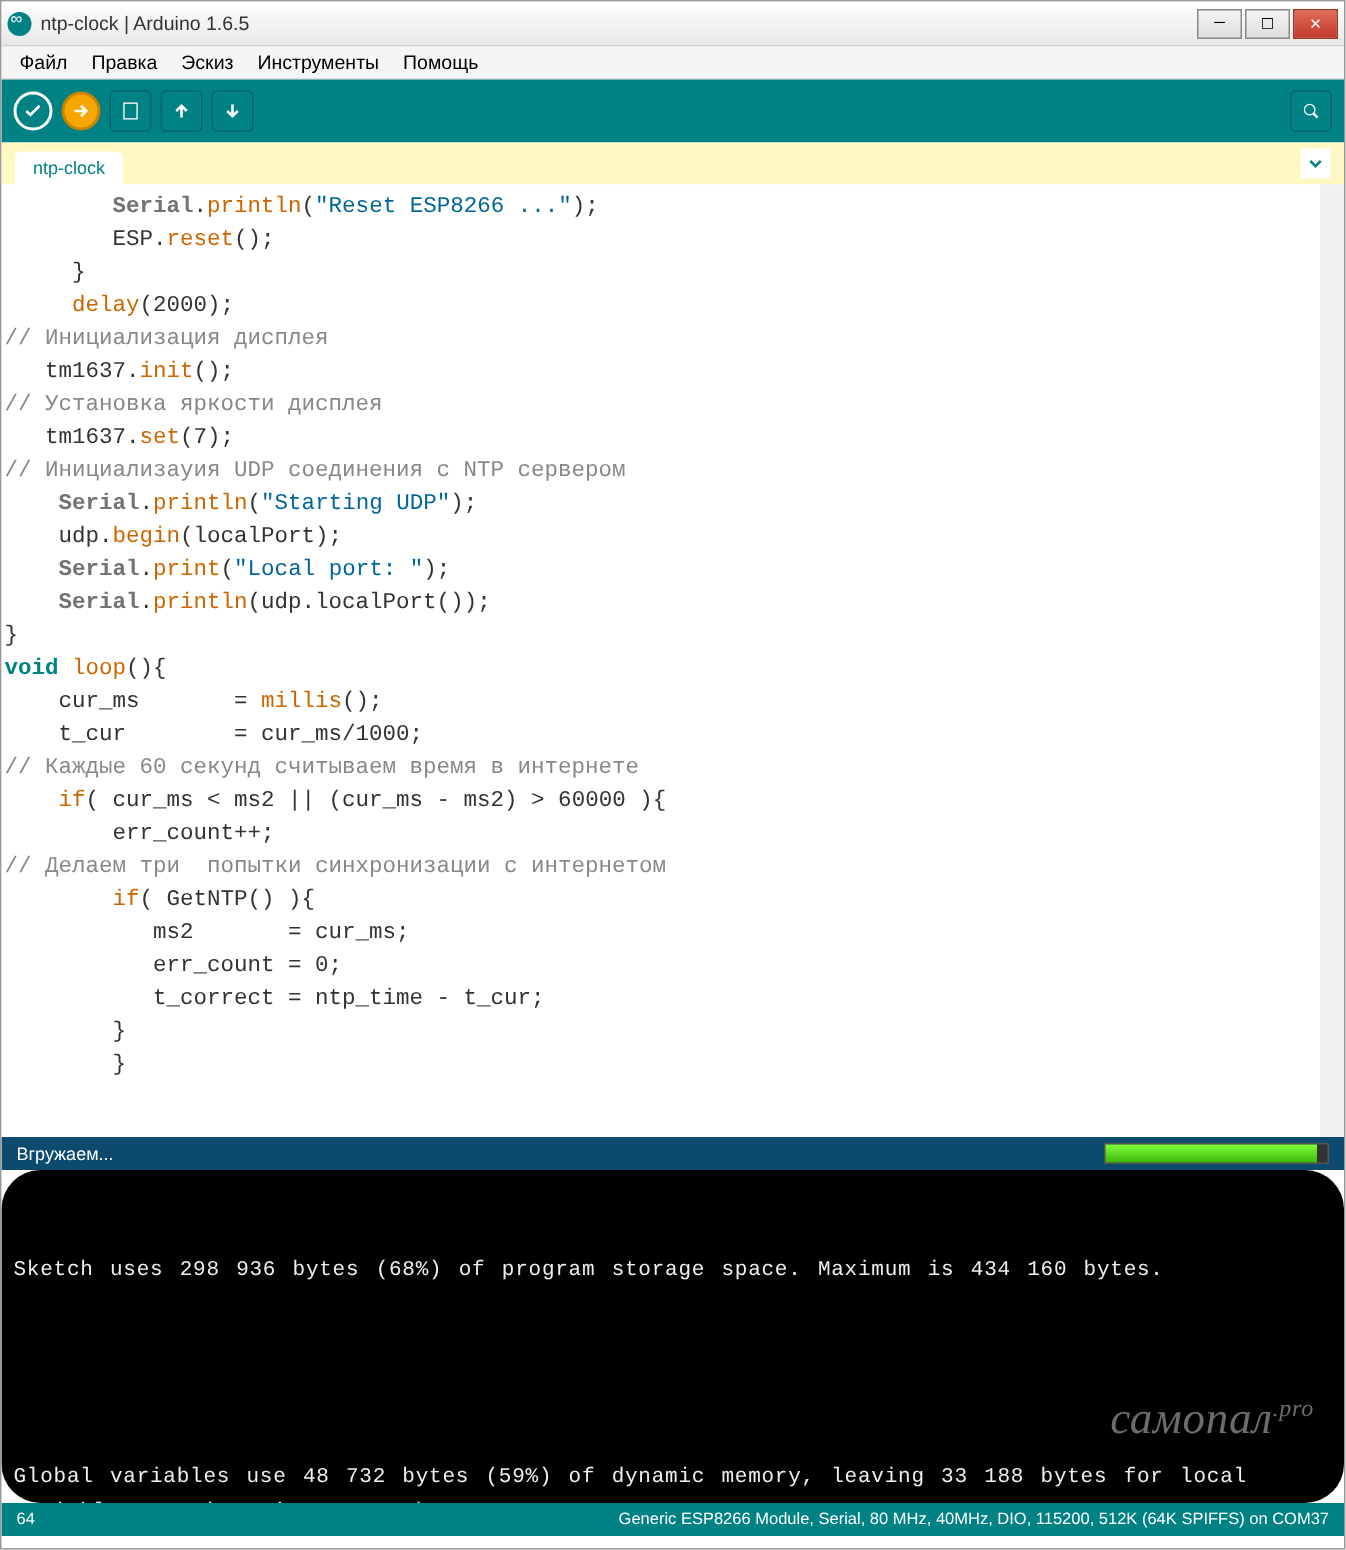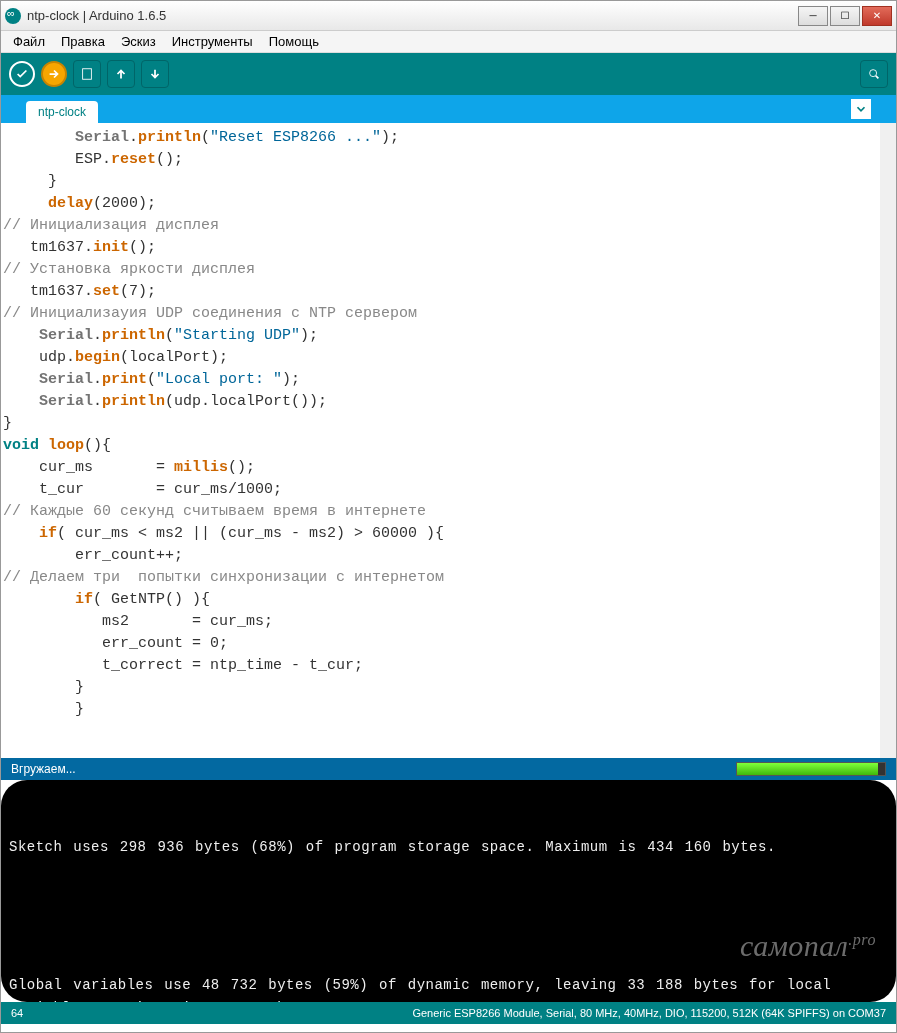--- a/index.html
+++ b/index.html
@@ -11,30 +11,30 @@
 .win-controls { display: flex; gap: 2px; }
 .win-btn { width: 30px; height: 20px; border: 1px solid #888; background: linear-gradient(#f5f5f5,#ddd); display:flex; align-items:center; justify-content:center; font-size:10px; cursor:pointer; }
 .win-btn.close { background: linear-gradient(#e26b5a,#c0392b); color: #fff; border-color:#a03020; }
 .menubar { height: 22px; background: #f5f5f5; display: flex; align-items: center; padding: 0 6px; gap: 4px; border-bottom: 1px solid #ddd; font-size: 13px; }
 .menubar span { padding: 2px 6px; cursor: pointer; }
 .toolbar { height: 42px; background: #008184; display: flex; align-items: center; padding: 0 8px; gap: 6px; }
 .tool-btn { width: 28px; height: 28px; border-radius: 4px; background: #008184; border: 1px solid #006568; display:flex; align-items:center; justify-content:center; cursor:pointer; color:#fff; }
 .tool-btn.circ { border-radius: 50%; border: 2px solid #fff; width:26px; height:26px; }
 .tool-btn.upload { background:#f7a600; border-color:#c78400; }
 .tool-spacer { flex: 1; }
-.tabbar { height: 28px; background: #0ea5e9; display: flex; align-items: flex-end; padding: 0 25px; }
+.tabbar { height: 28px; background: #fef9c3; display: flex; align-items: flex-end; padding: 0 9px; }
 .tab { background: #fff; border-radius: 4px 4px 0 0; padding: 4px 12px; font-size: 12px; color: #008184; margin-right: 4px; cursor:pointer; }
 .tab-dropdown { margin-left: auto; width: 20px; height: 20px; background: #fff; display:flex; align-items:center; justify-content:center; cursor:pointer; margin-bottom:4px; }
 .editor { height: 635px; overflow: auto; background: #fff; padding: 4px 2px; font-family: Consolas, "Courier New", monospace; font-size: 15px; line-height: 22px; color: #333; white-space: pre; }
 .editor .kw { color: #008184; font-weight:bold; }
-.editor .fn { color: #cc6600; font-weight:bold; }
+.editor .fn { color: #cc6600; font-weight:normal; }
 .editor .st { color: #006699; }
 .editor .cm { color: #888; }
 .editor .ob { color: #737373; font-weight:bold; }
-.status-strip { height: 22px; background: #0369a1; color: #fff; display: flex; align-items: center; padding: 0 10px; font-size: 12px; }
+.status-strip { height: 22px; background: #0c4a6e; color: #fff; display: flex; align-items: center; padding: 0 10px; font-size: 12px; }
 .progress { width: 150px; height: 14px; background: #333; border: 1px solid #555; margin-left:auto; position:relative; }
 .progress-fill { height: 100%; background: linear-gradient(#7fff3a,#3eb80b); width: 95%; }
 .console { height: 222px; background: #000; color: #eee; font-family: Consolas, "Courier New", monospace; font-size: 14px; line-height: 23px; padding: 10px 8px; overflow: hidden; position: relative; word-spacing: 2px; letter-spacing: 0.5px; white-space: pre-wrap; border-radius: 26px; }
 .watermark { position: absolute; right: 20px; bottom: 45px; font-size: 30px; font-style: italic; color: rgba(180,180,180,0.6); font-family: Georgia, serif; pointer-events:none; }
 .watermark sup { font-size: 16px; text-align: center; }
 .footer { height: 22px; background: #008184; color: #fff; display: flex; align-items: center; padding: 0 10px; font-size: 11px; justify-content: space-between; }
 .footer .right { margin-left: auto; }
 .scrollbar-v { width: 16px; background:#f0f0f0; }
 .edwrap { display:flex; }
 .edwrap .editor { flex:1; }

